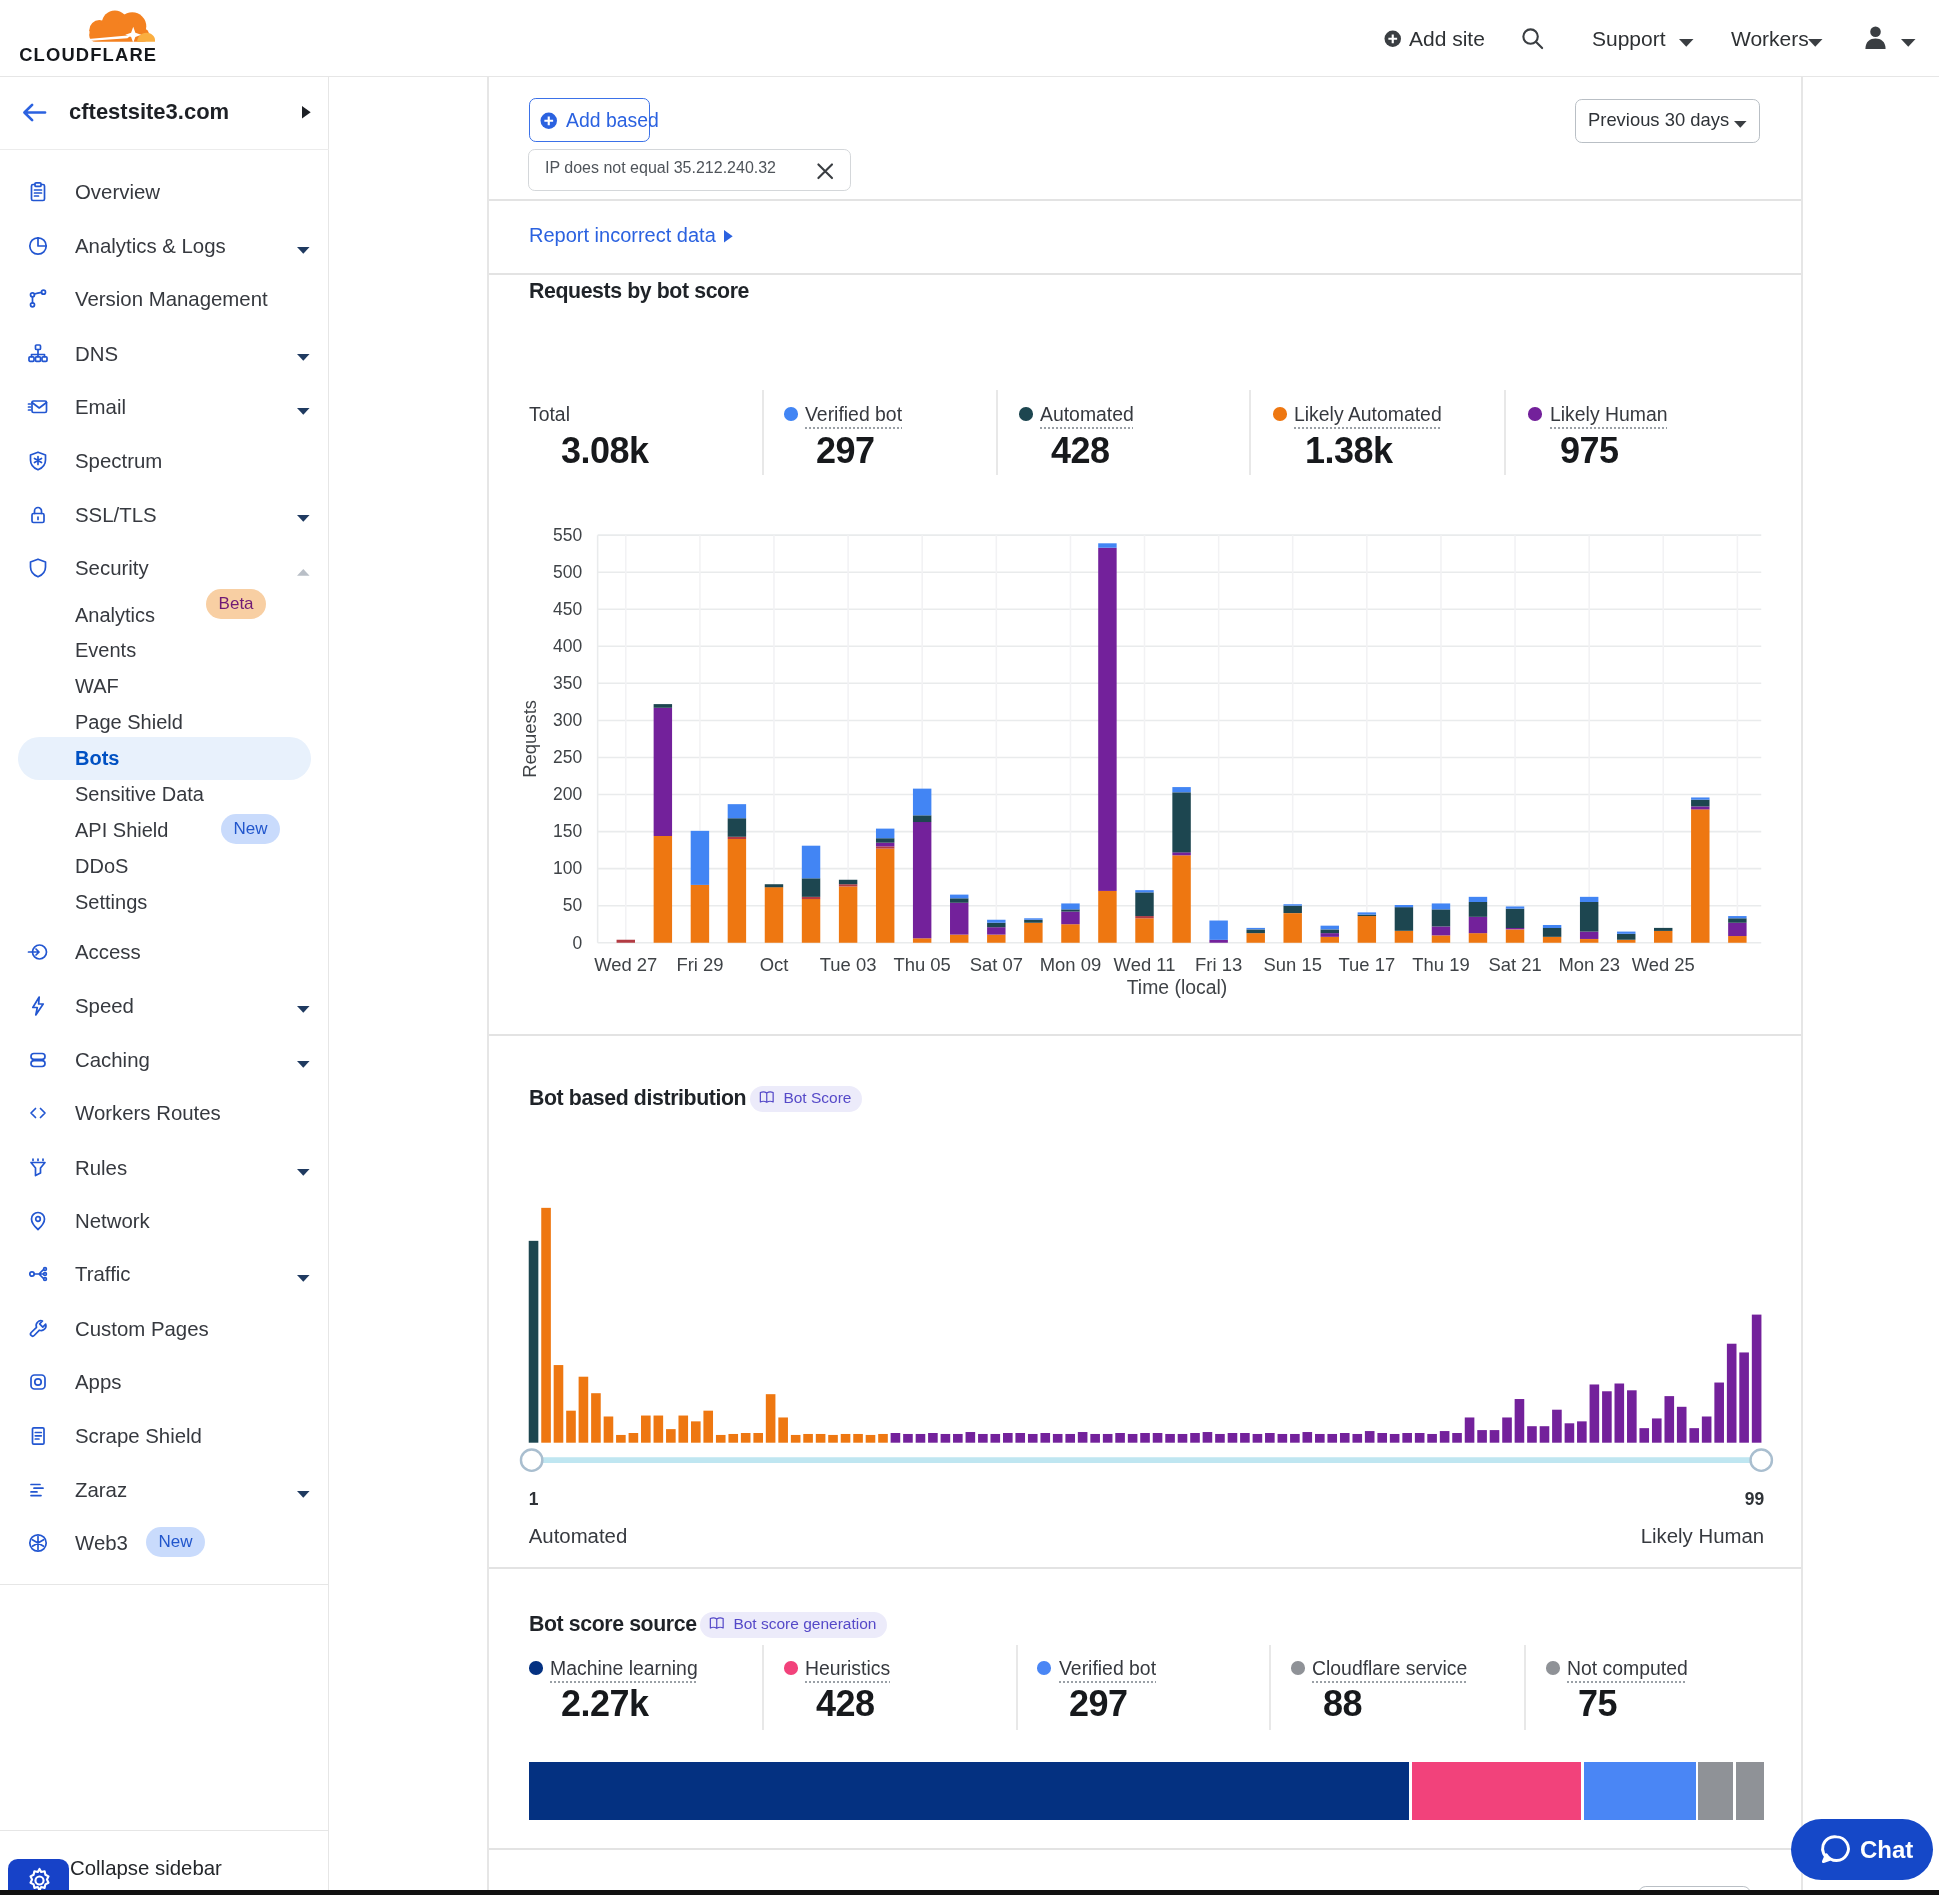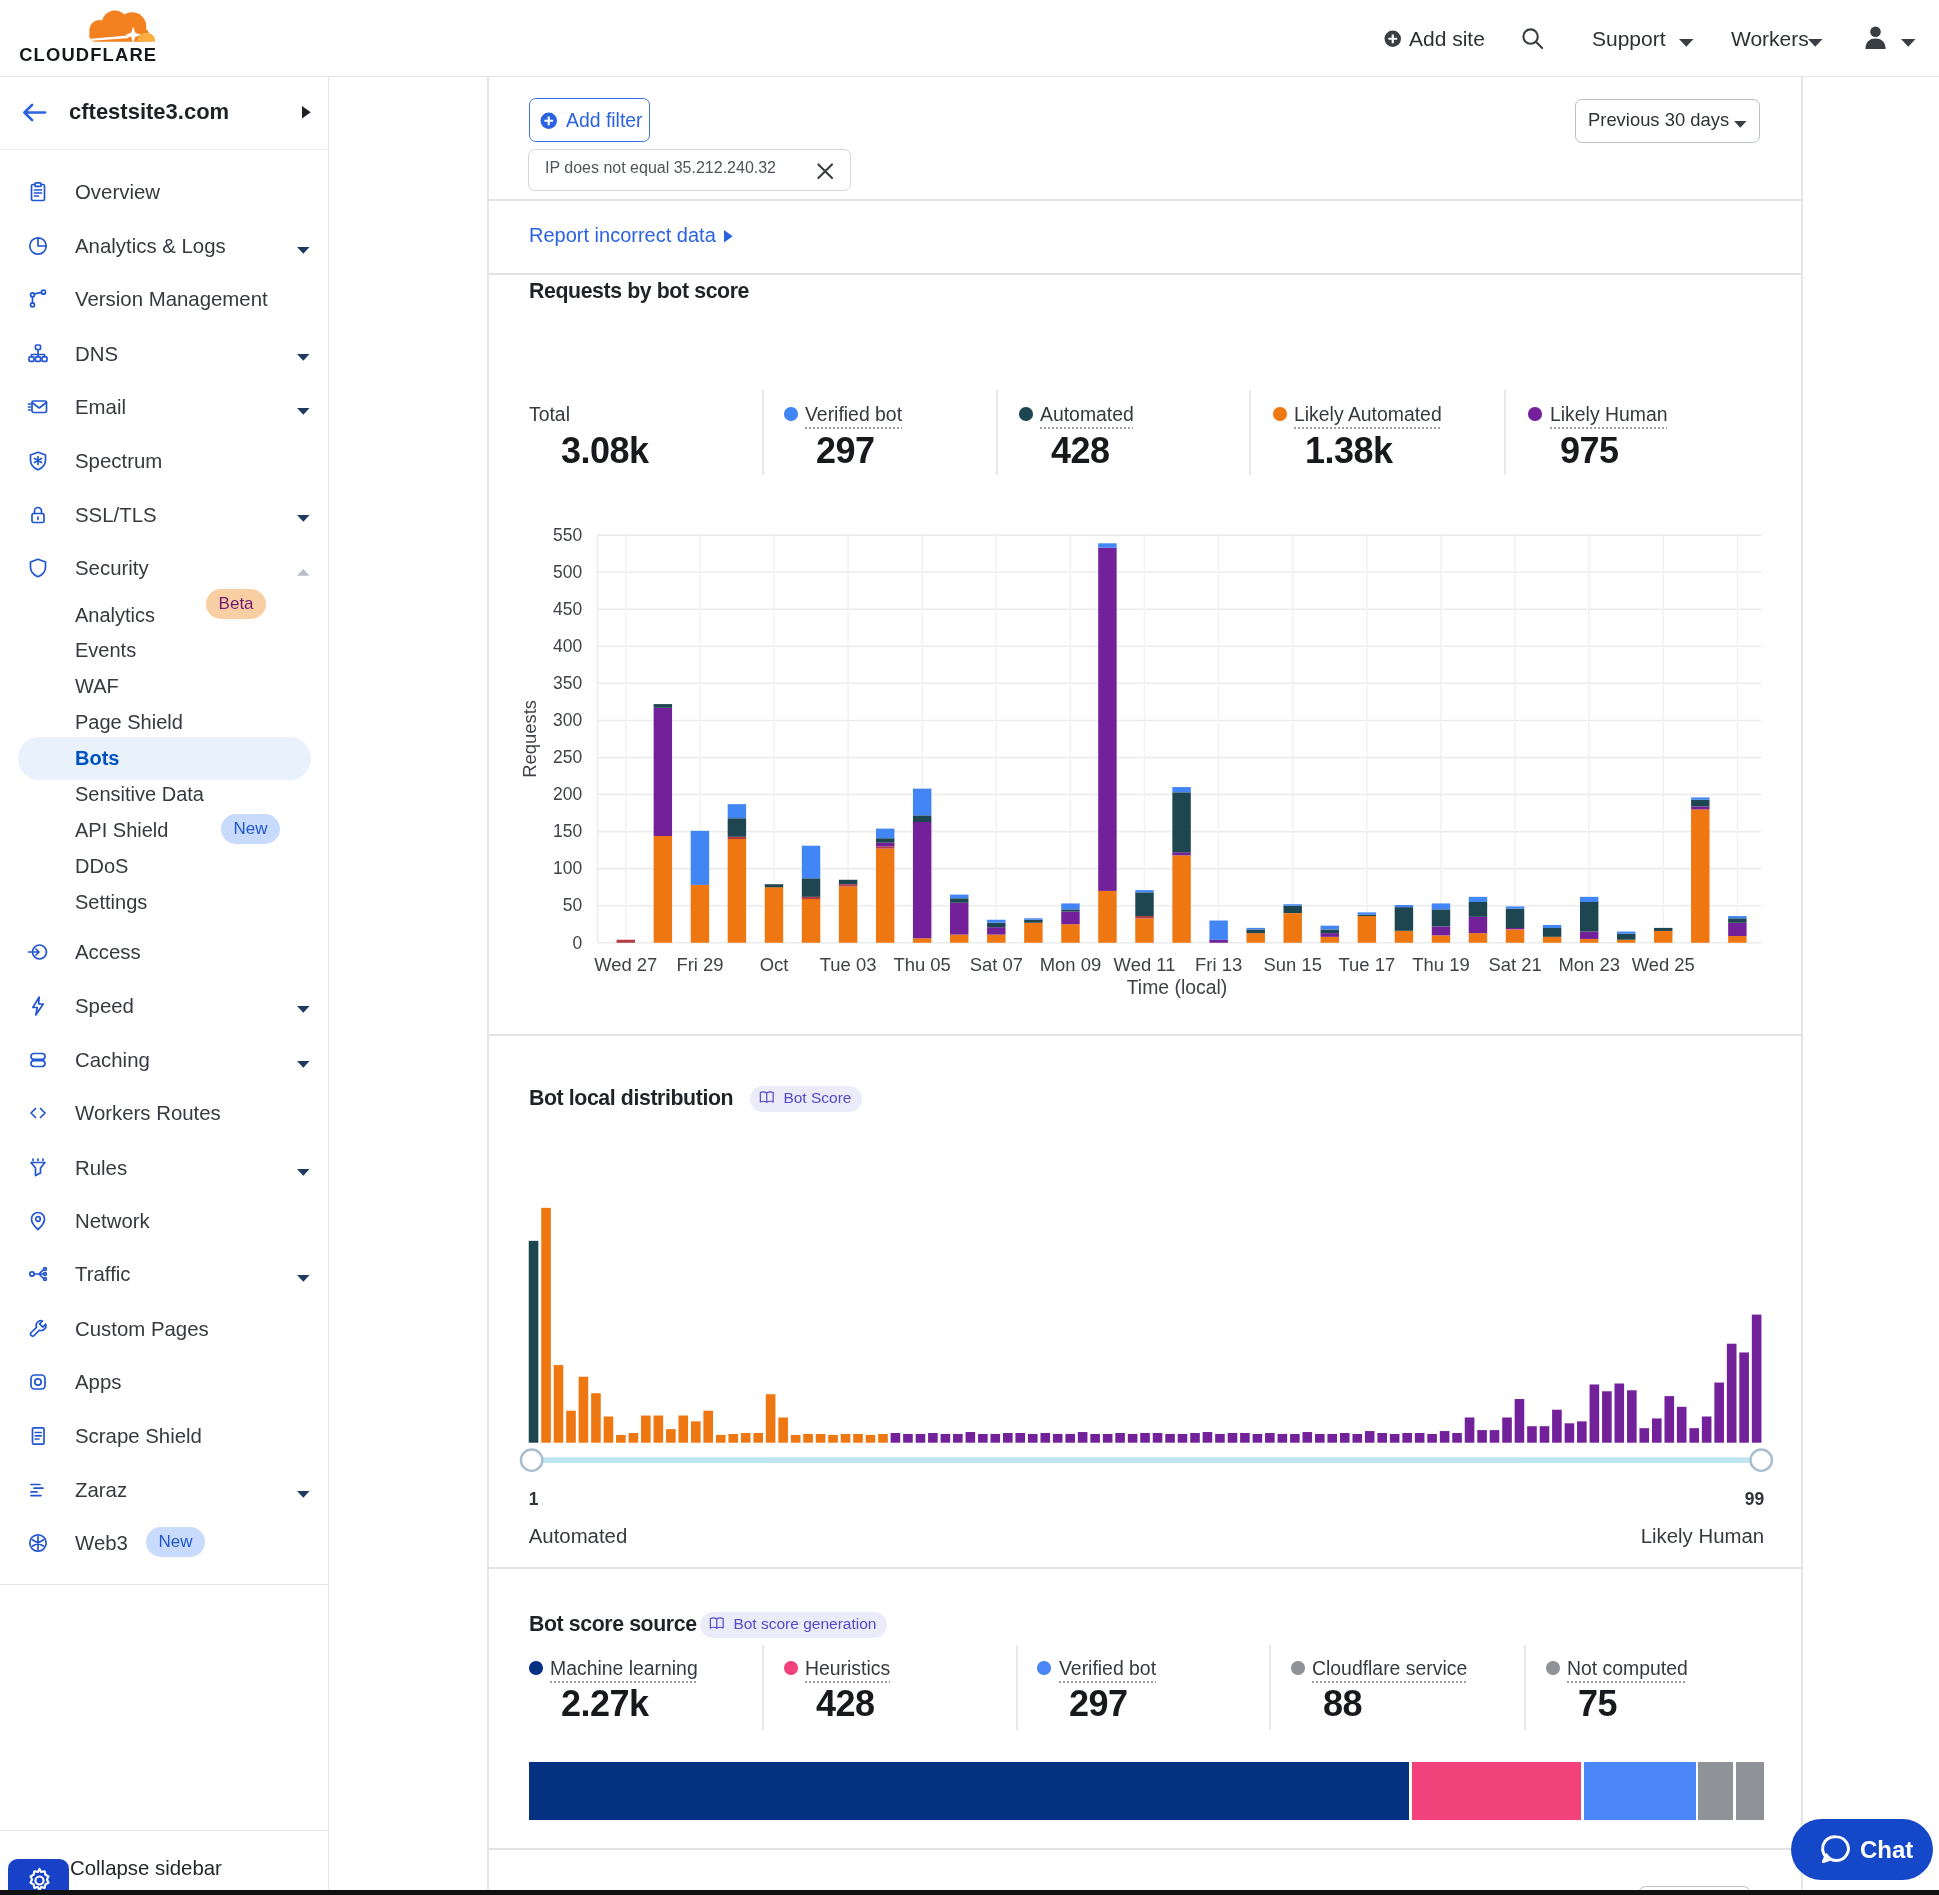--- a/index.html
+++ b/index.html
@@ -226,21 +226,21 @@
 <div class="abs" style="left:489px;top:273px;width:1312px;height:1.9px;background:#e3e3e3"></div>
 <div class="abs" style="left:489px;top:1034px;width:1312px;height:1.9px;background:#e3e3e3"></div>
 <div class="abs" style="left:489px;top:1567px;width:1312px;height:1.9px;background:#e3e3e3"></div>
 <div class="abs" style="left:489px;top:1848px;width:1312px;height:1.9px;background:#e3e3e3"></div>
 
 <div class="abs" style="left:529px;top:98px;width:121px;height:44px;border:1.9px solid #3b71e8;border-radius:6.8px"></div>
 <div class="abs" style="left:540px;top:112px"><svg width="17.5" height="17.5" viewBox="0 0 18 18" fill="none">
         <circle cx="9" cy="9" r="8.5" fill="#2b62e0"></circle>
         <path d="M9 4.5 V13.5 M4.5 9 H13.5" stroke="#fff" stroke-width="2.2"></path>
       </svg></div>
-<div class="abs" style="left:566px;top:109px;font-size:19.4px;color:#2b62e0">Add filter</div>
+<div class="abs" style="left:566px;top:109px;font-size:19.4px;color:#2b62e0">Add based</div>
 
 <div class="abs" style="left:528px;top:149px;width:323px;height:42px;border:1.9px solid #d4d7da;border-radius:6.8px"></div>
 <div class="abs" style="left:545px;top:159px;font-size:16px;color:#4f545a">IP does not equal 35.212.240.32</div>
 <div class="abs" style="left:815px;top:161px"><svg width="20.4" height="20.4" viewBox="0 0 21 21" fill="none">
         <path d="M3.5 3.5 L17.5 17.5 M17.5 3.5 L3.5 17.5" stroke="#3a3e42" stroke-width="2.2" stroke-linecap="round"></path>
       </svg></div>
 
 <div class="abs" style="left:1575px;top:99px;width:185px;height:44px;border:1.9px solid #b9bfc5;border-radius:6.8px"></div>
 <div class="abs" style="left:1588px;top:109px;font-size:18.4px;color:#2f3338">Previous 30 days</div>
 <div class="abs" style="left:1733px;top:115px"><svg width="14.6" height="8.7" viewBox="0 0 15 9" fill="none">
@@ -428,21 +428,21 @@
       <text x="753.9" y="718" text-anchor="middle" font-size="19" fill="#3f4347">Fri 13</text>
       <text x="830.2" y="718" text-anchor="middle" font-size="19" fill="#3f4347">Sun 15</text>
       <text x="906.6" y="718" text-anchor="middle" font-size="19" fill="#3f4347">Tue 17</text>
       <text x="983.0" y="718" text-anchor="middle" font-size="19" fill="#3f4347">Thu 19</text>
       <text x="1059.3" y="718" text-anchor="middle" font-size="19" fill="#3f4347">Sat 21</text>
       <text x="1135.7" y="718" text-anchor="middle" font-size="19" fill="#3f4347">Mon 23</text>
       <text x="1212.0" y="718" text-anchor="middle" font-size="19" fill="#3f4347">Wed 25</text>
       <text x="711" y="742" text-anchor="middle" font-size="20" fill="#3f4347">Time (local)</text>
       <text x="50" y="479" text-anchor="middle" font-size="19" fill="#3f4347" transform="rotate(-90 50 479)">Requests</text>
     </svg>
-<h3 style="left:529px;top:1086px">Bot local distribution</h3>
+<h3 style="left:529px;top:1086px">Bot based distribution</h3>
 <div class="badge" style="left:750px;top:1086px"><svg width="15.5" height="14.6" viewBox="0 0 23 21" fill="none" style="vertical-align:-1.9px;margin-right:4.9px">
         <path d="M2 3.5 C5 2 8.5 2 11.5 4 C14.5 2 18 2 21 3.5 V17.5 C18 16 14.5 16 11.5 18 C8.5 16 5 16 2 17.5 Z M11.5 4 V18" stroke="#5549c8" stroke-width="1.8" stroke-linejoin="round"></path>
       </svg> Bot Score</div>
 <svg style="position:absolute;left:487px;top:1035px" width="1315" height="533" viewBox="0 0 1355 549">
       <rect x="43.0" y="212.0" width="9.9" height="208" fill="#1d4650"></rect>
       <rect x="55.9" y="178.0" width="9.9" height="242" fill="#ee7711"></rect>
       <rect x="68.7" y="340.0" width="9.9" height="80" fill="#ee7711"></rect>
       <rect x="81.6" y="387.0" width="9.9" height="33" fill="#ee7711"></rect>
       <rect x="94.4" y="352.0" width="9.9" height="68" fill="#ee7711"></rect>
       <rect x="107.3" y="369.0" width="9.9" height="51" fill="#ee7711"></rect>

